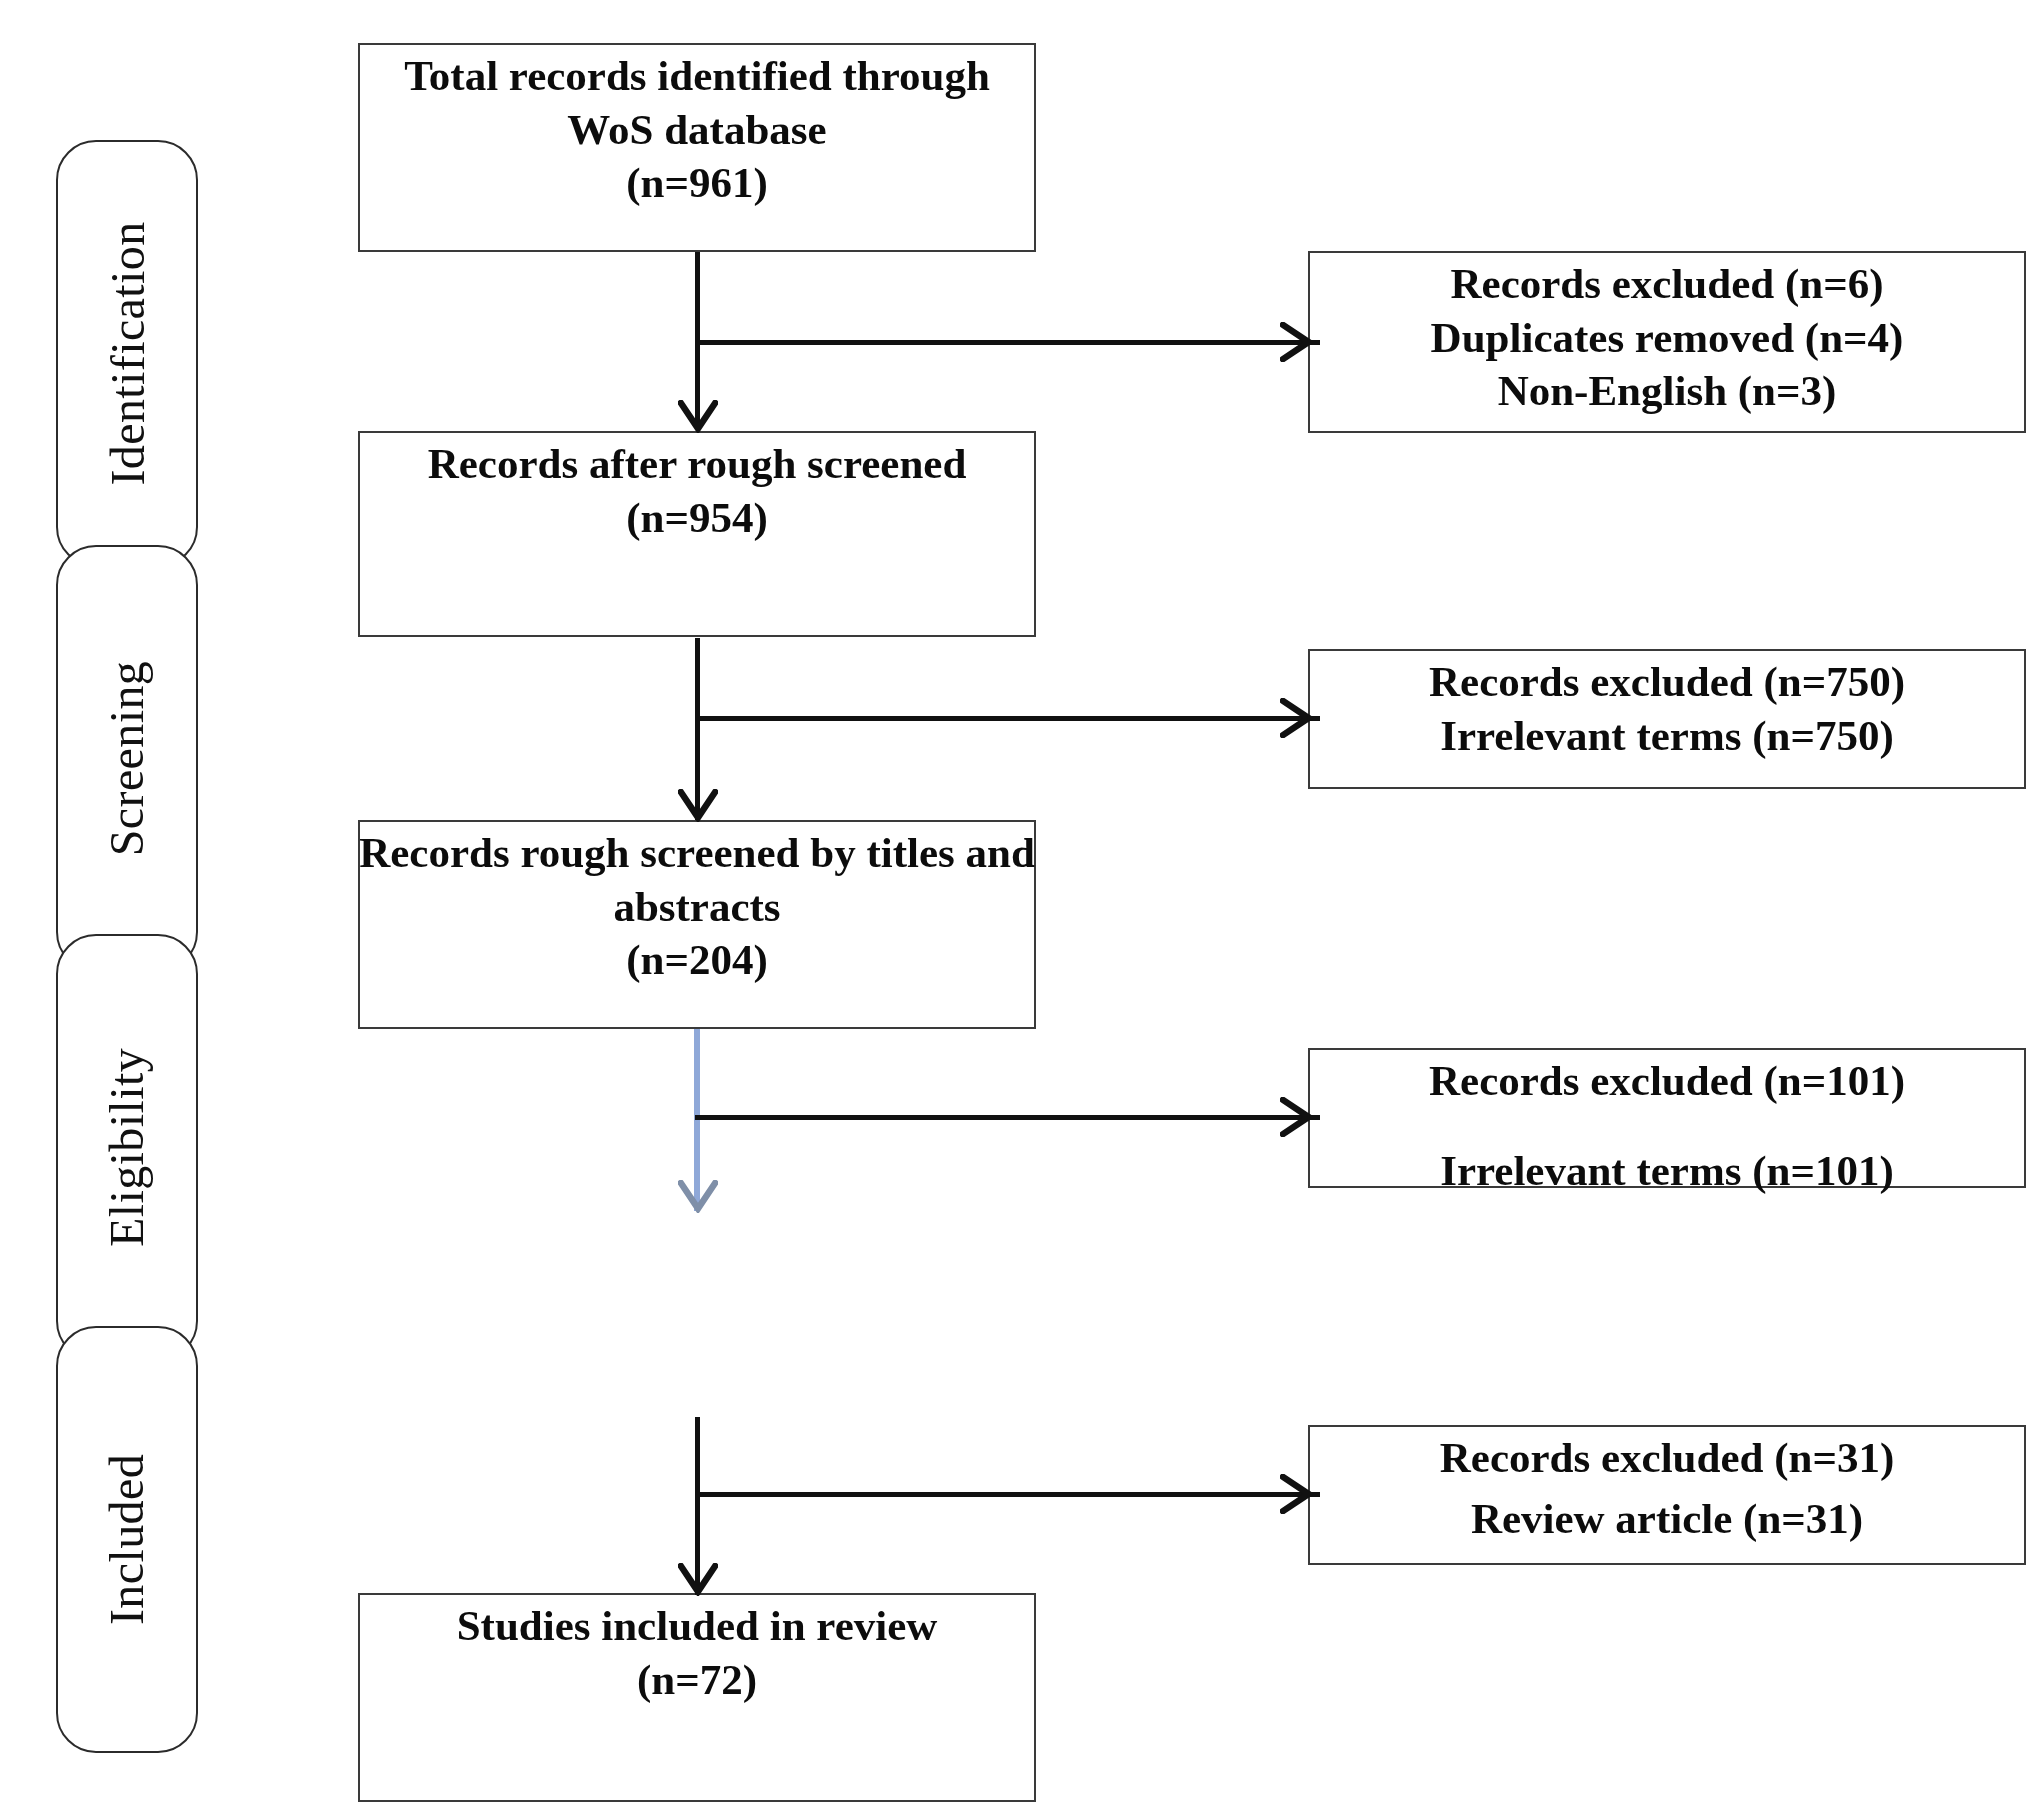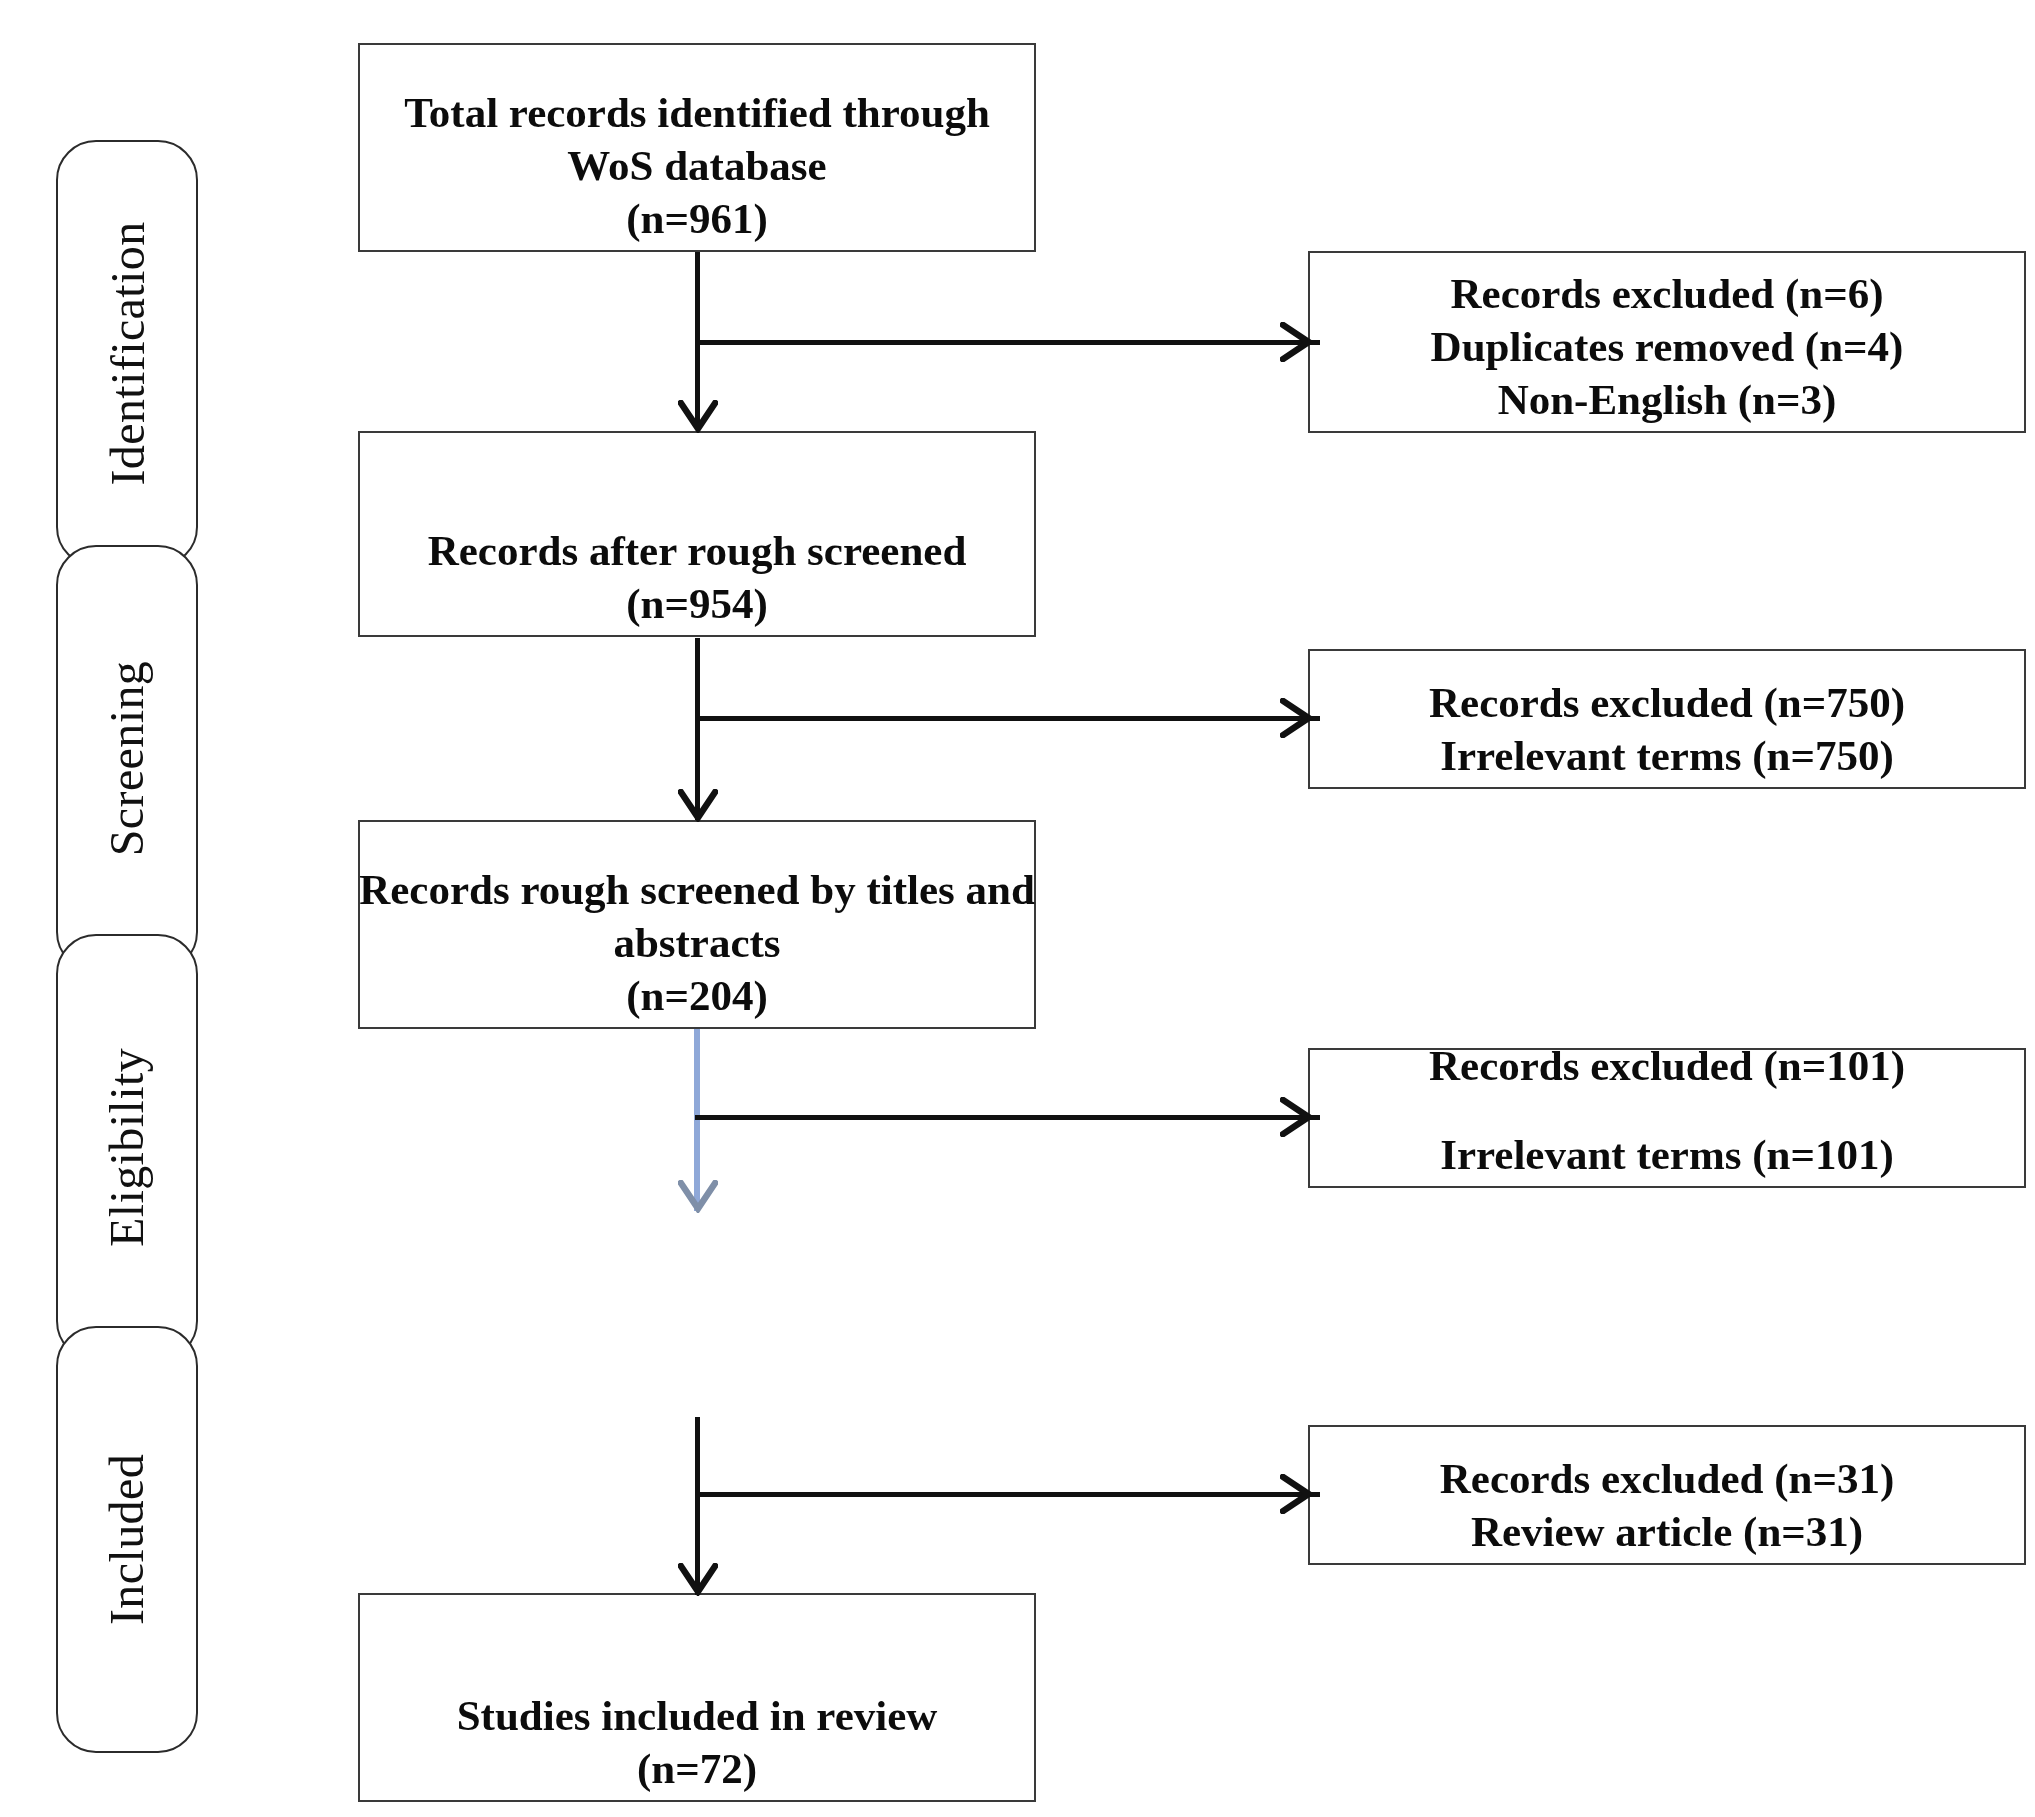--- a/index.html
+++ b/index.html
@@ -41,21 +41,21 @@
 
   
   .box {
     position: absolute;
     box-sizing: border-box;
     border: 2.8px solid #3a3a3a;
     background: #ffffff;
     display: flex;
     flex-direction: column;
     align-items: center;
-    justify-content: flex-end;
+    justify-content: flex-start;
     text-align: center;
     padding: 4.3px 13px;
   }
   .box .line {
     font-size: 43px;
     line-height: 1.24;
     color: #0c0c0c;
     white-space: nowrap;
   }
   .box .line.b {
@@ -145,21 +145,21 @@
   <div class="box" style="left:1308px; top:649px; width:718px; height:140px;">
     <div class="line b">Records excluded (n=750)</div>
     <div class="line n">Irrelevant terms (n=750)</div>
   </div>
 
   <div class="box" style="left:1308px; top:1048px; width:718px; height:140px;gap:36px;">
     <div class="line b">Records excluded (n=101)</div>
     <div class="line n">Irrelevant terms (n=101)</div>
   </div>
 
-  <div class="box" style="left:1308px; top:1425px; width:718px; height:140px;">
+  <div class="box" style="left:1308px; top:1425px; width:718px; height:140px;gap:7px;">
     <div class="line b">Records excluded (n=31)</div>
     <div class="line n">Review article (n=31)</div>
   </div>
 
   <div class="vline" style="left:695px; top:252px; height:178px;"></div>
   <svg class="arrow-down" style="left:678px; top:400px;" viewBox="0 0 56 46">
     <path d="M4 4 L28 40 L52 4" fill="none" stroke="#111111" stroke-width="9" stroke-linecap="round"></path>
   </svg>
 
   <div class="hline" style="left:695px; top:340px; width:625px;"></div>

